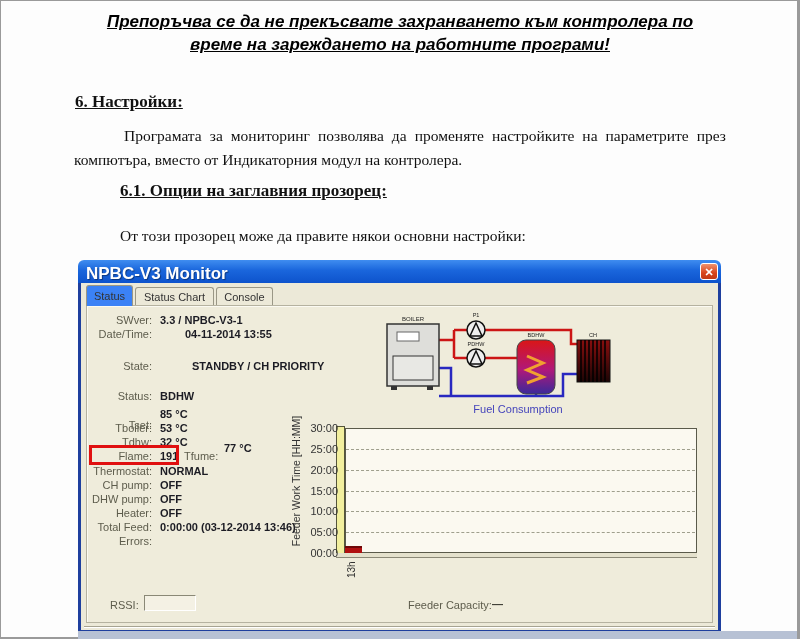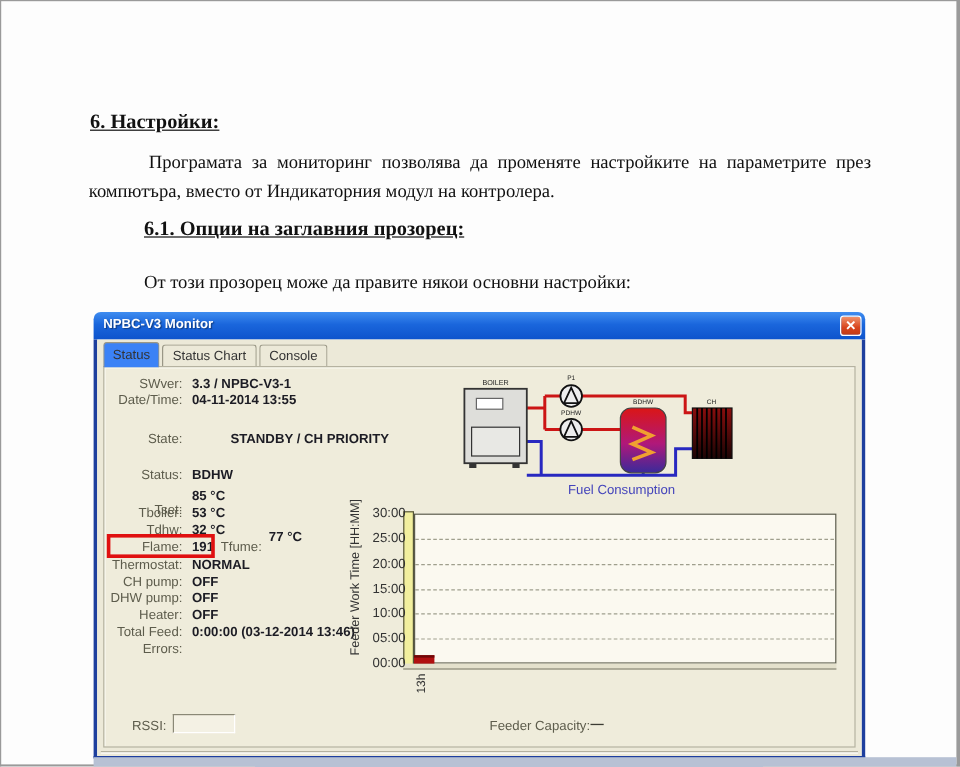--- a/index.html
+++ b/index.html
@@ -17,21 +17,21 @@
          text-align:justify;text-indent:50px;}
   .h-sub{position:absolute;left:120px;top:181px;font-size:17px;font-weight:bold;
          text-decoration:underline;}
   .para2{position:absolute;left:120px;top:227px;font-size:15.5px;}
 
   
   #win{position:absolute;left:78px;top:260px;width:643px;height:372px;
        font-family:"Liberation Sans",sans-serif;font-size:11px;color:#333;}
   .titlebar{position:absolute;left:0;top:0;width:643px;height:23px;border-radius:6px 6px 0 0;
             background:linear-gradient(#3f8df0,#1a66dc 45%,#0d53cc);box-sizing:border-box;}
-  .titletext{position:absolute;left:8px;top:4px;color:#fff;font-weight:bold;font-size:11px;
+  .titletext{position:absolute;left:8px;top:4px;color:#fff;font-weight:bold;font-size:17px;
              text-shadow:1px 1px 1px rgba(0,0,0,.4);}
   .closebtn{position:absolute;right:3px;top:3px;width:18px;height:17px;border:1px solid #fff;
             border-radius:3px;background:linear-gradient(#f0926c,#d8441c 60%,#c23a16);
             color:#fff;font-weight:bold;font-size:11px;text-align:center;line-height:16px;
             box-sizing:border-box;cursor:pointer;}
   .winborder{position:absolute;background:#1e3f9e;}
   .client{position:absolute;left:3px;top:23px;width:637px;height:347px;background:#ece9d8;}
 
   .tab{position:absolute;height:19px;background:#ece9d8;border:1px solid #9a9786;border-bottom:none;
        border-radius:3px 3px 0 0;font-size:11px;color:#333;text-align:center;line-height:18px;
@@ -79,20 +79,21 @@
 </head>
 <body>
 
 <div id="page">
 
   <div class="edge" style="left:0;top:0;width:800px;height:1px;"></div>
   <div class="edge" style="left:0;top:0;width:1px;height:639px;"></div>
   <div class="edge" style="left:797px;top:0;width:3px;height:639px;"></div>
   <div class="edge" style="left:0;top:637px;width:800px;height:2px;"></div>
 
+  <div class="warning">Препоръчва се да не прекъсвате захранването към контролера по време на зареждането на работните програми!</div>
   <div class="h-section">6. Настройки:</div>
   <div class="para1">Програмата за мониторинг позволява да променяте настройките на параметрите през компютъра, вместо от Индикаторния модул на контролера.</div>
   <div class="h-sub">6.1. Опции на заглавния прозорец:</div>
   <div class="para2">От този прозорец може да правите някои основни настройки:</div>
 
   <div id="win">
     <div class="titlebar">
       <span class="titletext">NPBC-V3 Monitor</span>
       <div class="closebtn">
         <span>✕</span>
@@ -112,21 +113,21 @@
     <div class="tab" style="left:138px;top:27px;width:57px;">
       <span>Console</span>
     </div>
     <div class="tabpanel"></div>
     <div class="groove"></div>
 
     <div id="rows">
         <span class="srow-label" style="top: 54px;">SWver:</span>
         <span class="srow-value" style="top: 54px;">3.3 / NPBC-V3-1</span>
         <span class="srow-label" style="top: 68px;">Date/Time:</span>
-        <span class="srow-value" style="top: 68px;">04-11-2014 13:55</span>
+        <span class="srow-value" style="top: 68px; margin-left: 25px;">04-11-2014 13:55</span>
         <span class="srow-label" style="top: 100px;">State:</span>
         <span class="srow-value" style="top: 100px; margin-left: 32px;">STANDBY / CH PRIORITY</span>
         <span class="srow-label" style="top: 130px;">Status:</span>
         <span class="srow-value" style="top: 130px;">BDHW</span>
         <span class="srow-label" style="top: 148px; margin-top: 11px;">Tset:</span>
         <span class="srow-value" style="top: 148px;">85 °C</span>
         <span class="srow-label" style="top: 162px;">Tboiler:</span>
         <span class="srow-value" style="top: 162px;">53 °C</span>
         <span class="srow-label" style="top: 176px;">Tdhw:</span>
         <span class="srow-value" style="top: 176px;">32 °C</span>

